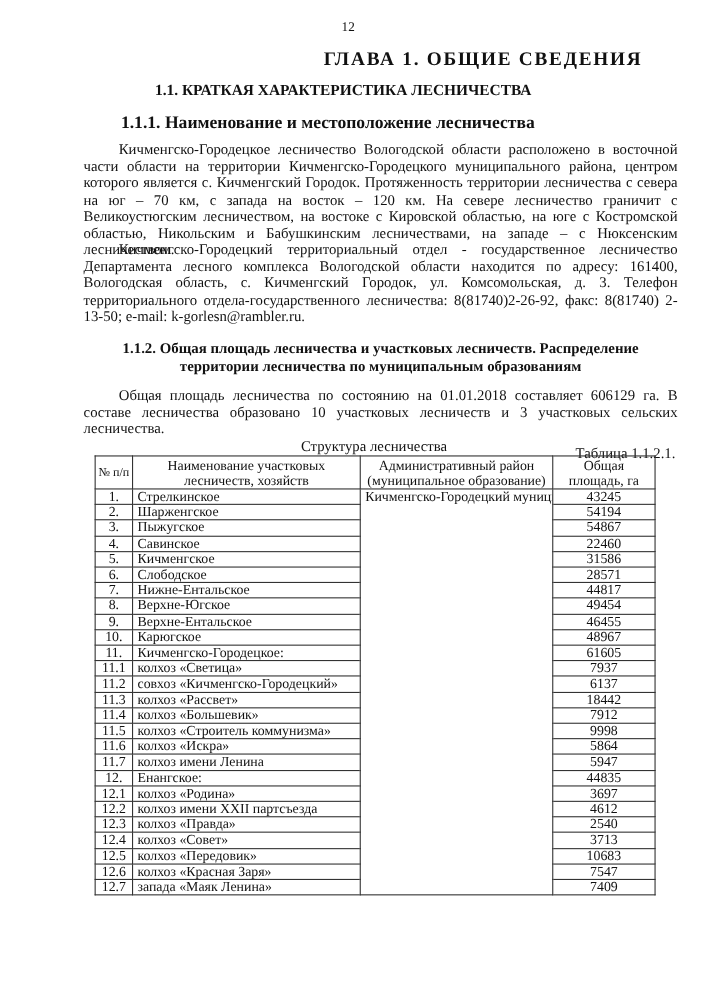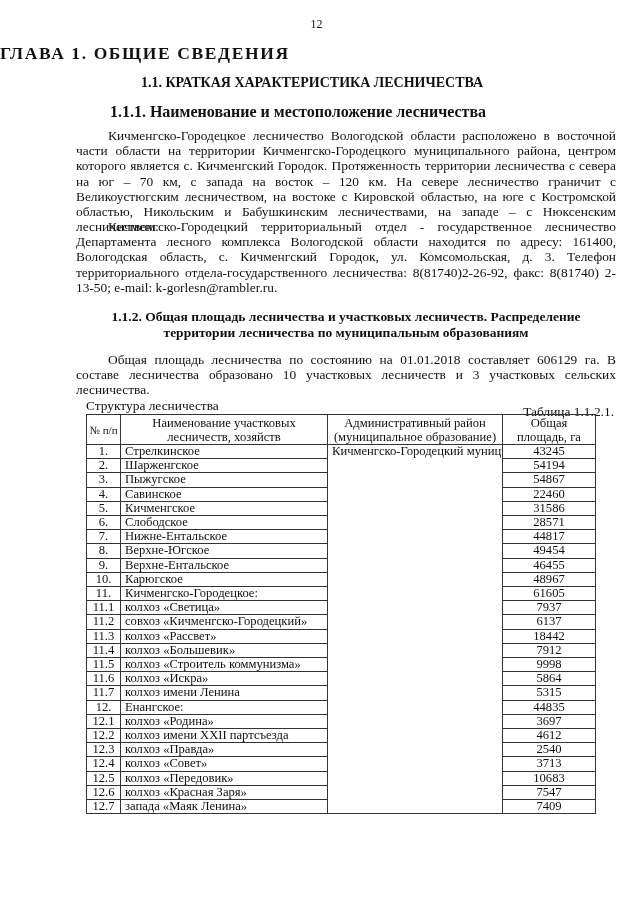--- a/index.html
+++ b/index.html
@@ -1,31 +1,31 @@
 <!DOCTYPE html>
 <html><head>
 <meta charset="utf-8">
 <style>
   html, body { margin: 0; padding: 0; background: #ffffff; }
   body {
     width: 640px; height: 905px; position: relative; overflow: hidden;
     font-family: "Liberation Serif", "DejaVu Serif", serif; color: #111;
   }
   .page-number { position: absolute; top: 17px; left: 0; width: 633px; text-align: center; font-size: 12px; }
-  .chapter-title { position: absolute; top: 43px; left: 0; width: 584px; text-align: left; font-size: 17.5px; font-weight: bold; letter-spacing: 1.6px; }
+  .chapter-title { position: absolute; top: 43px; left: 0; width: 584px; text-align: right; font-size: 17.5px; font-weight: bold; letter-spacing: 1.6px; }
   .section-title { position: absolute; top: 75px; left: 0; width: 624px; text-align: center; font-size: 14px; font-weight: bold; }
   .subsection-title { position: absolute; top: 103px; left: 0; width: 596px; text-align: center; font-size: 16px; font-weight: bold; }
   .body-block { position: absolute; left: 76px; width: 540px; font-size: 13.4px; line-height: 15.2px; text-align: justify; }
   .body-block p { margin: 0; text-indent: 32px; }
   .p1 { top: 128px; }
   .p2 { top: 219px; }
   .heading-112 { position: absolute; top: 309px; left: 76px; width: 540px; text-align: center; font-size: 13.5px; font-weight: bold; line-height: 16px; }
   .p3 { top: 352px; }
   .table-ref { position: absolute; top: 404px; right: 26px; font-size: 13.4px; }
-  .table-caption { position: absolute; top: 398px; left: 86px; width: 508px; text-align: left; font-size: 13.4px; }
+  .table-caption { position: absolute; top: 398px; left: 86px; width: 508px; text-align: center; font-size: 13.4px; }
   table.structure {
     position: absolute; top: 414px; left: 86px; width: 509px;
     border-collapse: collapse; font-size: 12.6px; table-layout: fixed; border-radius: 25px;
   }
   table.structure th, table.structure td {
     border: 1px solid #333; padding: 0 4px; height: 13.2px; line-height: 13.2px;
     font-weight: normal; white-space: nowrap; overflow: hidden;
   }
   table.structure th { line-height: 14px; height: 29px; text-align: center; white-space: normal; padding: 0 2px; }
   table.structure th.col-num { font-size: 11px; }
@@ -159,21 +159,21 @@
         <td class="area">9998</td>
       </tr>
       <tr>
         <td class="num">11.6</td>
         <td>колхоз «Искра»</td>
         <td class="area">5864</td>
       </tr>
       <tr>
         <td class="num">11.7</td>
         <td>колхоз имени Ленина</td>
-        <td class="area">5315</td>
+        <td class="area">5947</td>
       </tr>
       <tr>
         <td class="num">12.</td>
         <td>Енангское:</td>
         <td class="area">44835</td>
       </tr>
       <tr>
         <td class="num">12.1</td>
         <td>колхоз «Родина»</td>
         <td class="area">3697</td>

